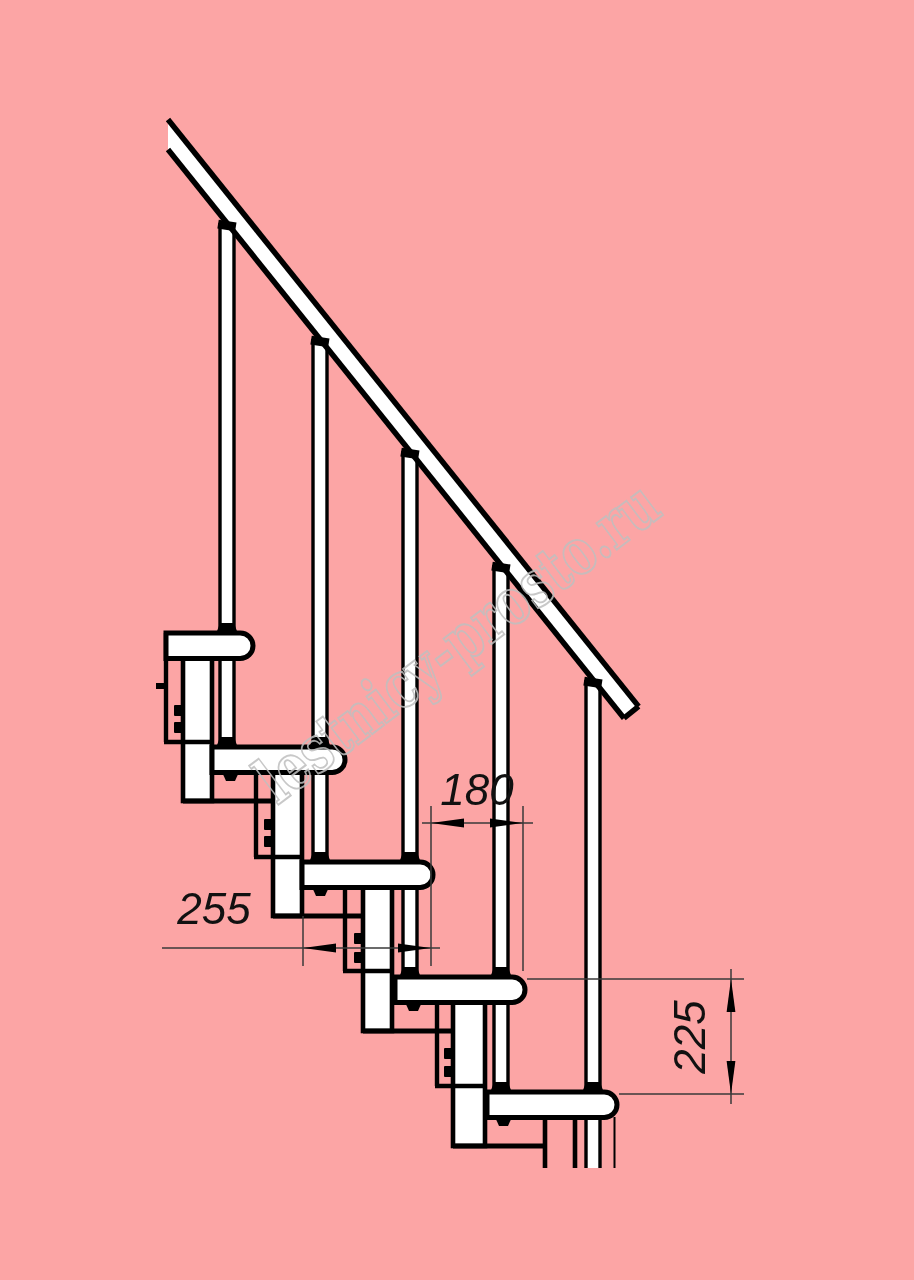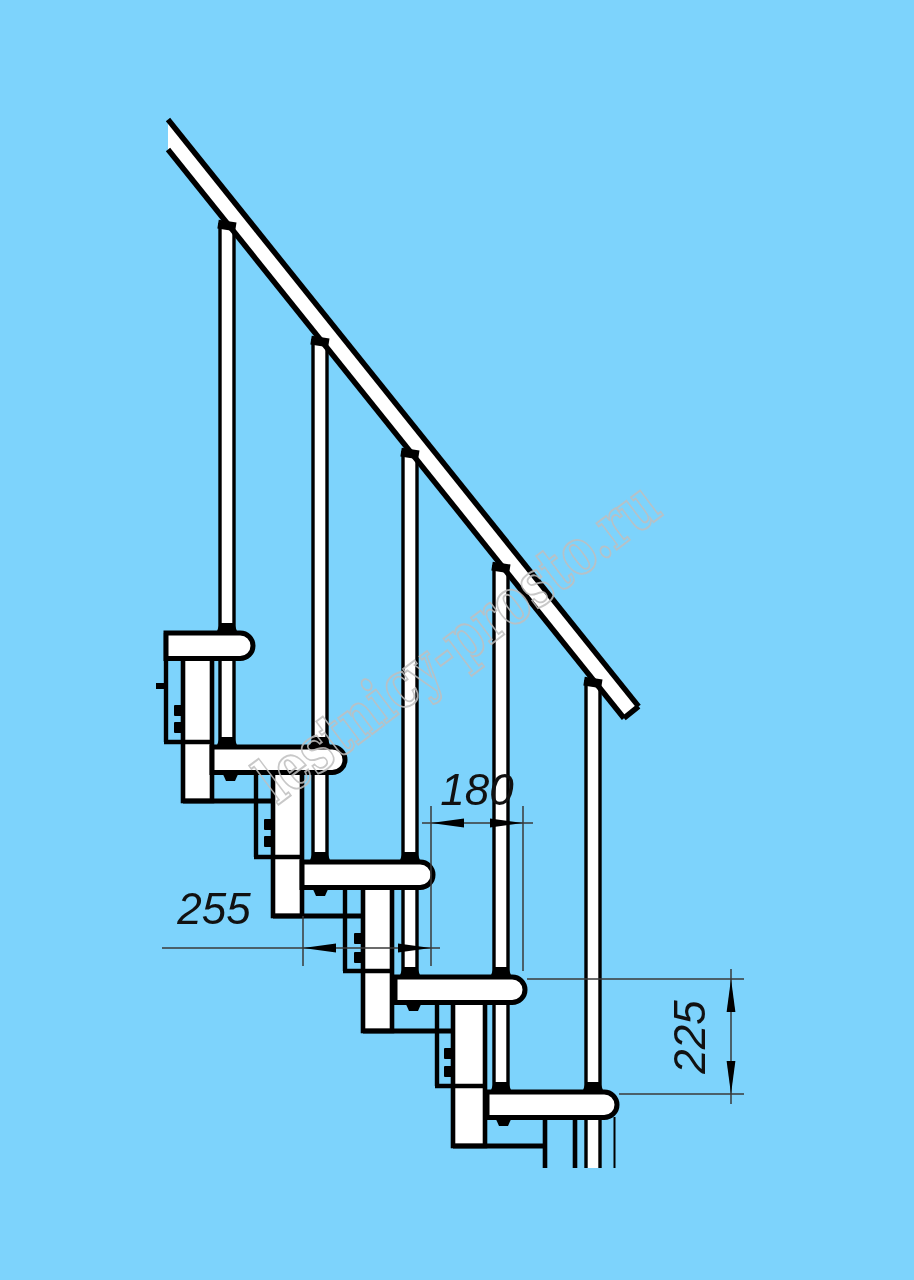--- a/index.html
+++ b/index.html
@@ -1,16 +1,16 @@
 <!DOCTYPE html>
 <html><head>
 <meta charset="utf-8">
 <style>
   html,body{margin:0;padding:0;background:#ffffff;}
-  .page{width:914px;height:1280px;position:relative;background:#7dd3fc;overflow:hidden;}
+  .page{width:914px;height:1280px;position:relative;background:#fca5a5;overflow:hidden;}
   svg{display:block;}
   .dim-text{font-family:"Liberation Sans","DejaVu Sans",sans-serif;font-style:italic;font-size:44px;fill:#111;}
   .wm{font-family:"DejaVu Serif","Liberation Serif",serif;font-weight:bold;font-size:64px;fill:none;opacity:.85;}
 </style>
 </head>
 <body>
 
 <div class="page">
 <svg width="914" height="1280" viewBox="0 0 914 1280">
 

